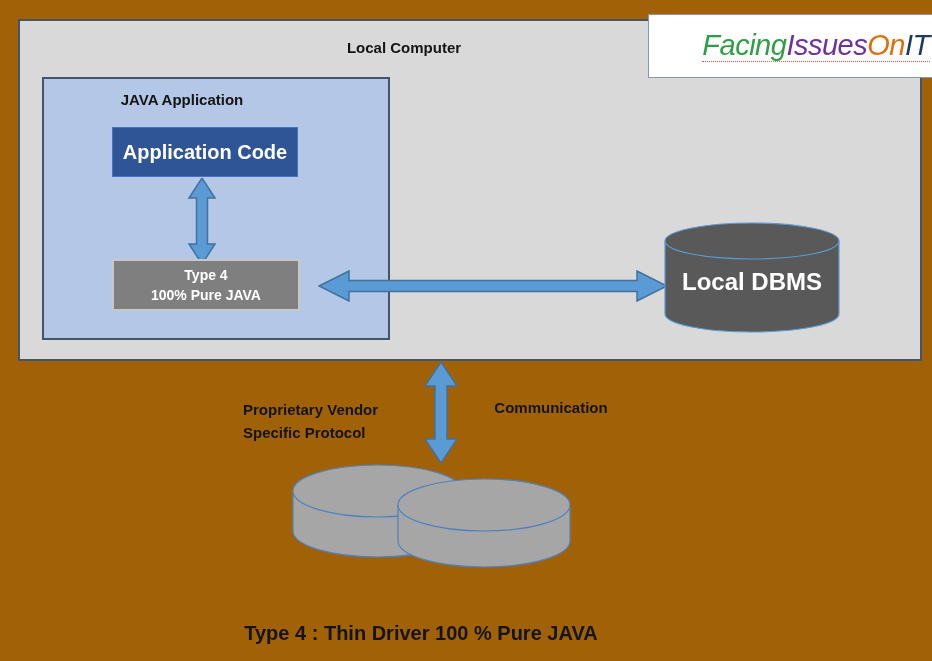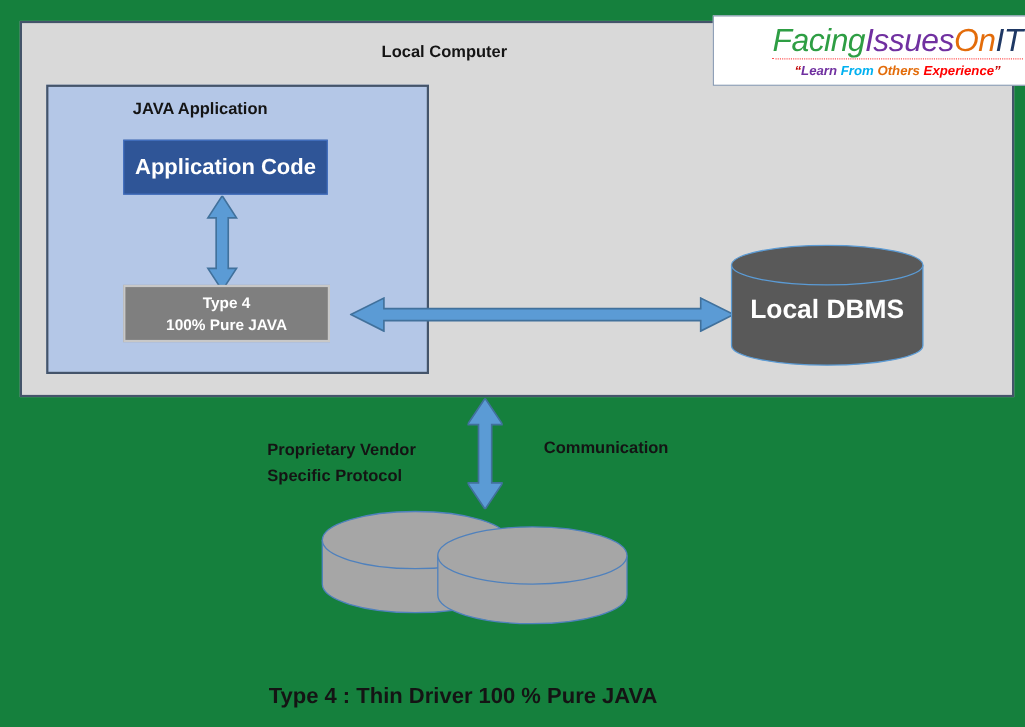--- a/index.html
+++ b/index.html
@@ -1,17 +1,17 @@
 <!DOCTYPE html>
 <html style="--arrow-fill: #5b9bd5; --arrow-stroke: #41719c; --outer-fill: #d9d9d9; --box-border: #44546a; --java-fill: #b4c7e7; --appcode-fill: #2f5597; --appcode-border: #4472c4; --type4-fill: #7f7f7f; --type4-border: #c8c8c8; --dbms-fill: #595959; --cyl-stroke: #5b9bd5; --dbcyl-fill: #a6a6a6; --dbcyl-stroke: #4f81bd;"><head>
 <meta charset="utf-8">
 <style>
   html,body{margin:0;padding:0;background:#ffffff;}
   .canvas{
-    position:relative; width:932px; height:661px; background:#15803d;
+    position:relative; width:932px; height:661px; background:#a16207;
     font-family:"Liberation Sans", sans-serif; overflow:hidden;
   }
   .abs{position:absolute;}
   .outer-box{
     left:18px; top:19px; width:900px; height:338px;
     background:var(--outer-fill,#d9d9d9);
     border:2px solid var(--box-border,#44546a);
   }
   .outer-label{
     left:254px; top:39px; width:300px; text-align:center;
@@ -137,16 +137,15 @@
     <path d="M3,31 v40 a84.5,26 0 0 0 169,0 v-40"></path>
     <ellipse cx="87.5" cy="31" rx="84.5" ry="26"></ellipse>
     <path d="M108,45 v36 a86,26 0 0 0 172,0 v-36"></path>
     <ellipse cx="194" cy="45" rx="86" ry="26"></ellipse>
   </svg>
 
   <div class="abs caption">Type 4 : Thin Driver 100 % Pure JAVA</div>
 
   <div class="abs logo-box">
     <span class="logo-title"><span style="color: rgb(46, 158, 68);">Facing</span><span style="color: rgb(112, 48, 160);">Issues</span><span style="color: rgb(227, 108, 10);">On</span><span style="color: rgb(31, 56, 100);">IT</span></span>
-    <span class="logo-tagline"><span style="color: rgb(192, 0, 0);">“</span><span style="color: rgb(112, 48, 160);">Learn </span><span style="color: rgb(0, 176, 240);">From </span><span style="color: rgb(227, 108, 10);">Others </span><span style="color: rgb(255, 0, 0);">Experience</span><span style="color: rgb(192, 0, 0);">”</span></span>
   </div>
 
 </div>
 
 </body></html>

